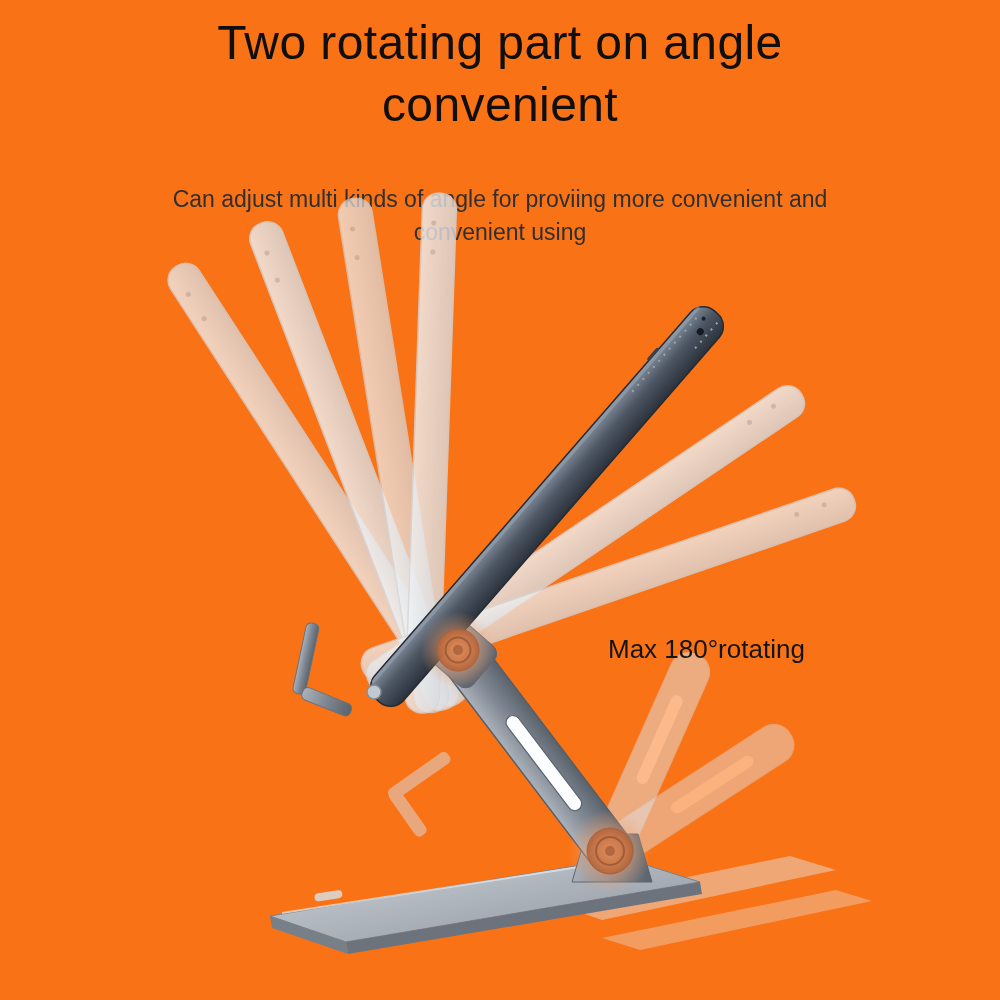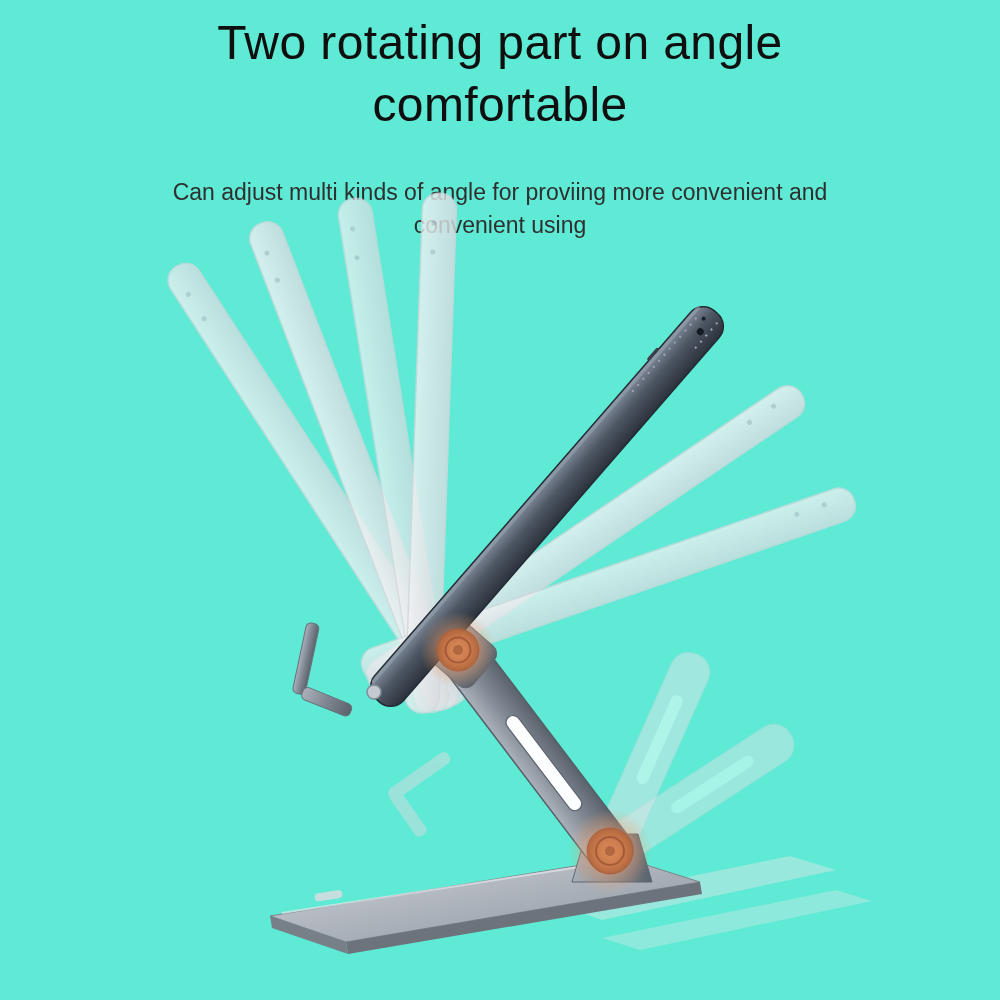--- a/index.html
+++ b/index.html
@@ -1,42 +1,42 @@
 <!DOCTYPE html>
 <html><head>
 <meta charset="utf-8">
 <style>
   html,body{margin:0;padding:0;background:#ffffff;}
   body{width:1000px;height:1000px;font-family:"Liberation Sans",sans-serif;}
-  .page{position:relative;width:1000px;height:1000px;background:#5eead4;overflow:hidden;}
+  .page{position:relative;width:1000px;height:1000px;background:#f97316;overflow:hidden;}
   .title{
     position:absolute;top:12px;left:0;right:0;margin:0;
     text-align:center;font-size:48px;line-height:62px;font-weight:500;
     color:#0f0f0f;letter-spacing:.4px;
   }
   .subtitle{
-    position:absolute;top:174px;left:0;right:0;margin:2px;
+    position:absolute;top:174px;left:0;right:0;margin:9px;
     text-align:center;font-size:23px;line-height:33px;font-weight:400;
     color:#2f2f2f;
   }
   .line{display:block;}
   .illustration{position:absolute;left:0;top:0;}
   .annotation{
     position:absolute;left:608px;top:634px;
     font-size:26px;color:#141414;font-weight:400;white-space:nowrap;
   }
 </style>
 </head>
 <body>
 
 <div class="page">
 
   <h1 class="title">
     <span class="line">Two rotating part on angle</span>
-    <span class="line">comfortable</span>
+    <span class="line">convenient</span>
   </h1>
 
   <p class="subtitle">
     <span class="line">Can adjust multi kinds of angle for proviing more convenient and</span>
     <span class="line">convenient using</span>
   </p>
 
   <svg class="illustration" width="1000" height="1000" viewBox="0 0 1000 1000">
     <defs>
       <linearGradient id="gGhost" x1="0" y1="0" x2="1" y2="0">
@@ -145,14 +145,15 @@
     </g>
 
     <g transform="translate(610,851)">
       <circle r="42" fill="url(#rGlow)"></circle>
       <circle r="23" fill="url(#rHub)" opacity="0.92" stroke="#a95f37" stroke-width="1"></circle>
       <circle r="14" fill="none" stroke="#8f4c2c" stroke-width="2" opacity="0.65"></circle>
       <circle r="5" fill="#8f4c2c" opacity="0.55"></circle>
     </g>
   </svg>
 
+  <div class="annotation">Max 180°rotating</div>
 
 </div>
 
 </body></html>

